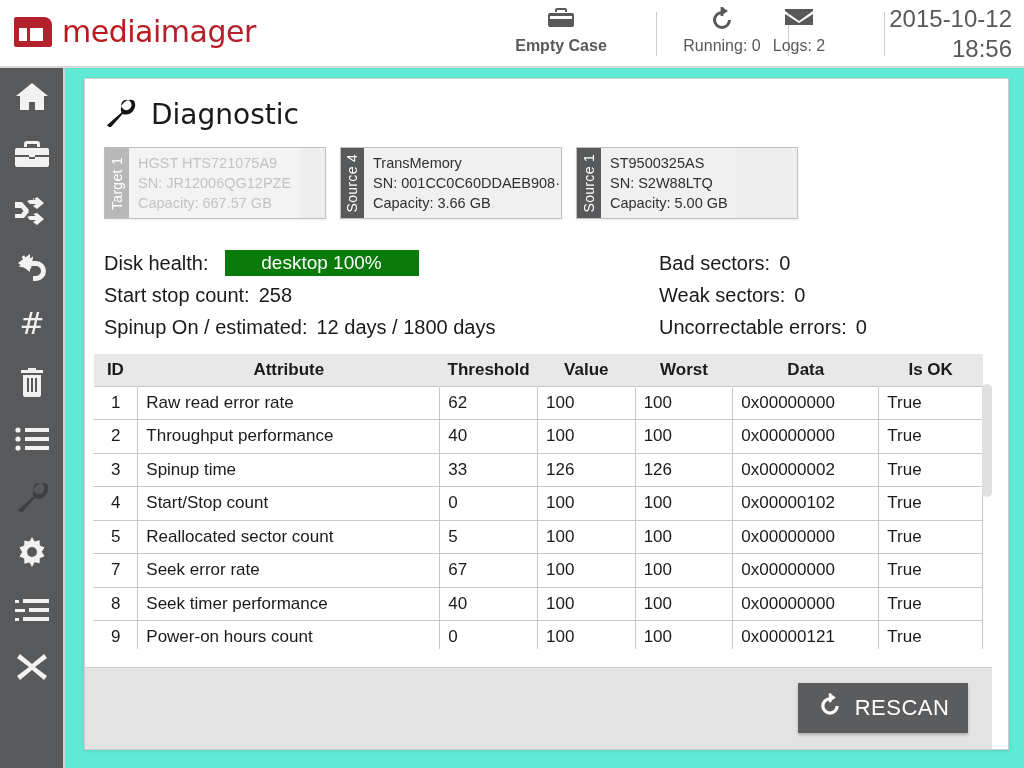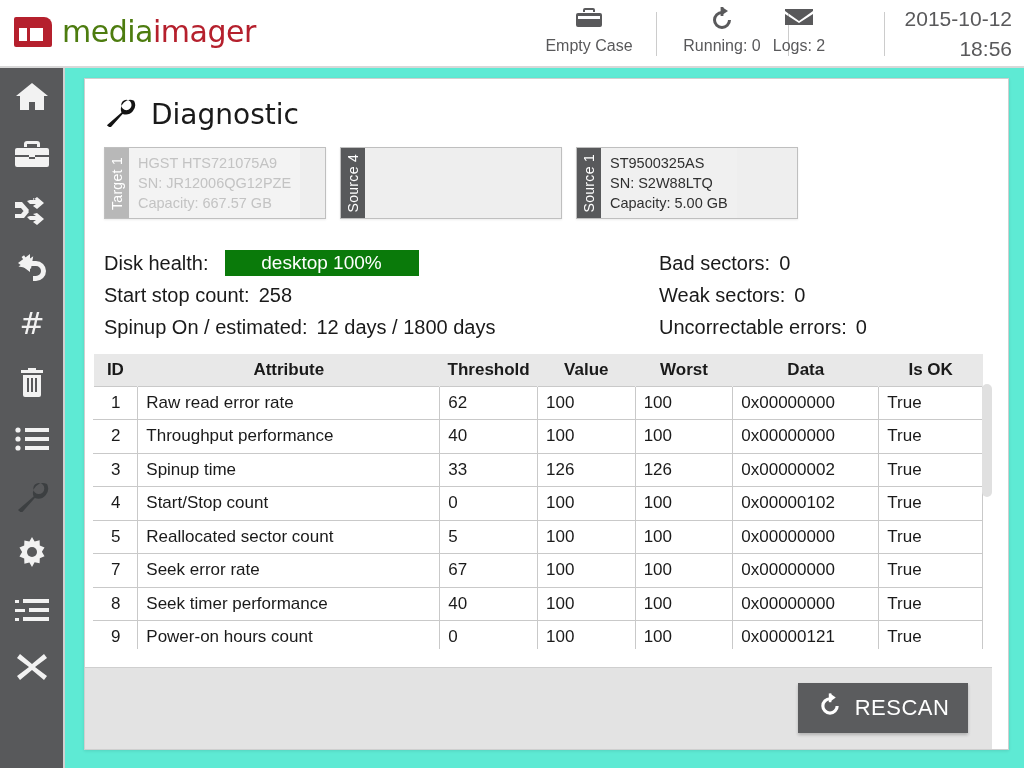--- a/index.html
+++ b/index.html
@@ -34,42 +34,42 @@
   }
   #logo-mark::after {
     content: ""; position: absolute;
     left: 16px; top: 11px; width: 13px; height: 13px;
     background: #ffffff;
   }
   .logo-text {
     font-size: 30px; letter-spacing: -0.5px;
     font-family: "DejaVu Sans", sans-serif;
   }
-  .logo-a { color: #4d7c0f; }
+  .logo-a { color: #b91c1c; }
   .logo-b { color: #b5202d; }
 
   .hdr-item {
     position: absolute; top: 6px;
     height: 56px;
     text-align: center;
     color: #59595b;
     font-size: 16px;
   }
   .hdr-item .hicon {
     display: block; height: 30px; line-height: 30px;
     margin-bottom: 1px;
   }
   .hdr-sep {
     position: absolute; top: 12px;
     width: 1px; height: 44px; background: #cccccc;
   }
   #hdr-datetime {
     position: absolute; right: 12px; top: 4px;
     text-align: right; color: #59595b;
-    font-size: 21px; line-height: 30px;
+    font-size: 24px; line-height: 30px;
   }
 
   
   #sidebar {
     position: absolute; left: 0; top: 68px;
     width: 65px; height: 700px;
     background: #58595b;
     border-right: 2px solid #d0d0d0;
   }
   .side-item {
@@ -232,21 +232,21 @@
     <div id="logo-mark"></div>
     <div>
       <span class="logo-text logo-a">media</span><span class="logo-text logo-b">imager</span>
     </div>
   </div>
 
   <div class="hdr-sep" style="left:656px;"></div>
   <div class="hdr-sep" style="left:788px;"></div>
   <div class="hdr-sep" style="left:884px;"></div>
 
-  <div class="hdr-item" style="left:524px; width:130px;">
+  <div class="hdr-item" style="left:496px; width:130px;font-weight:bold;">
     <span class="hicon">
       <svg width="28" height="24" viewBox="0 0 28 24">
           <path fill="#59595b" d="M10 2h8a2 2 0 0 1 2 2v2h-2V4h-8v2H8V4a2 2 0 0 1 2-2zM3 7h22a2 2 0 0 1 2 2v10a2 2 0 0 1-2 2H3a2 2 0 0 1-2-2V9a2 2 0 0 1 2-2zm0 3v3h22v-3H3z"></path>
         </svg>
     </span>
     <span>Empty Case</span>
   </div>
 
   <div class="hdr-item" style="left:660px; width:124px;">
     <span class="hicon">
@@ -404,20 +404,25 @@
           <div>HGST HTS721075A9</div>
           <div>SN: JR12006QG12PZE</div>
           <div>Capacity: 667.57 GB</div>
         </div>
       </div>
 
       <div class="drive" id="drive-1">
         <div class="drive-tab">
             <span>Source 4</span>
           </div>
+        <div class="drive-body">
+          <div>TransMemory</div>
+          <div>SN: 001CC0C60DDAEB908·</div>
+          <div>Capacity: 3.66 GB</div>
+        </div>
       </div>
 
       <div class="drive" id="drive-2">
         <div class="drive-tab">
             <span>Source 1</span>
           </div>
         <div class="drive-body">
           <div>ST9500325AS</div>
           <div>SN: S2W88LTQ</div>
           <div>Capacity: 5.00 GB</div>

